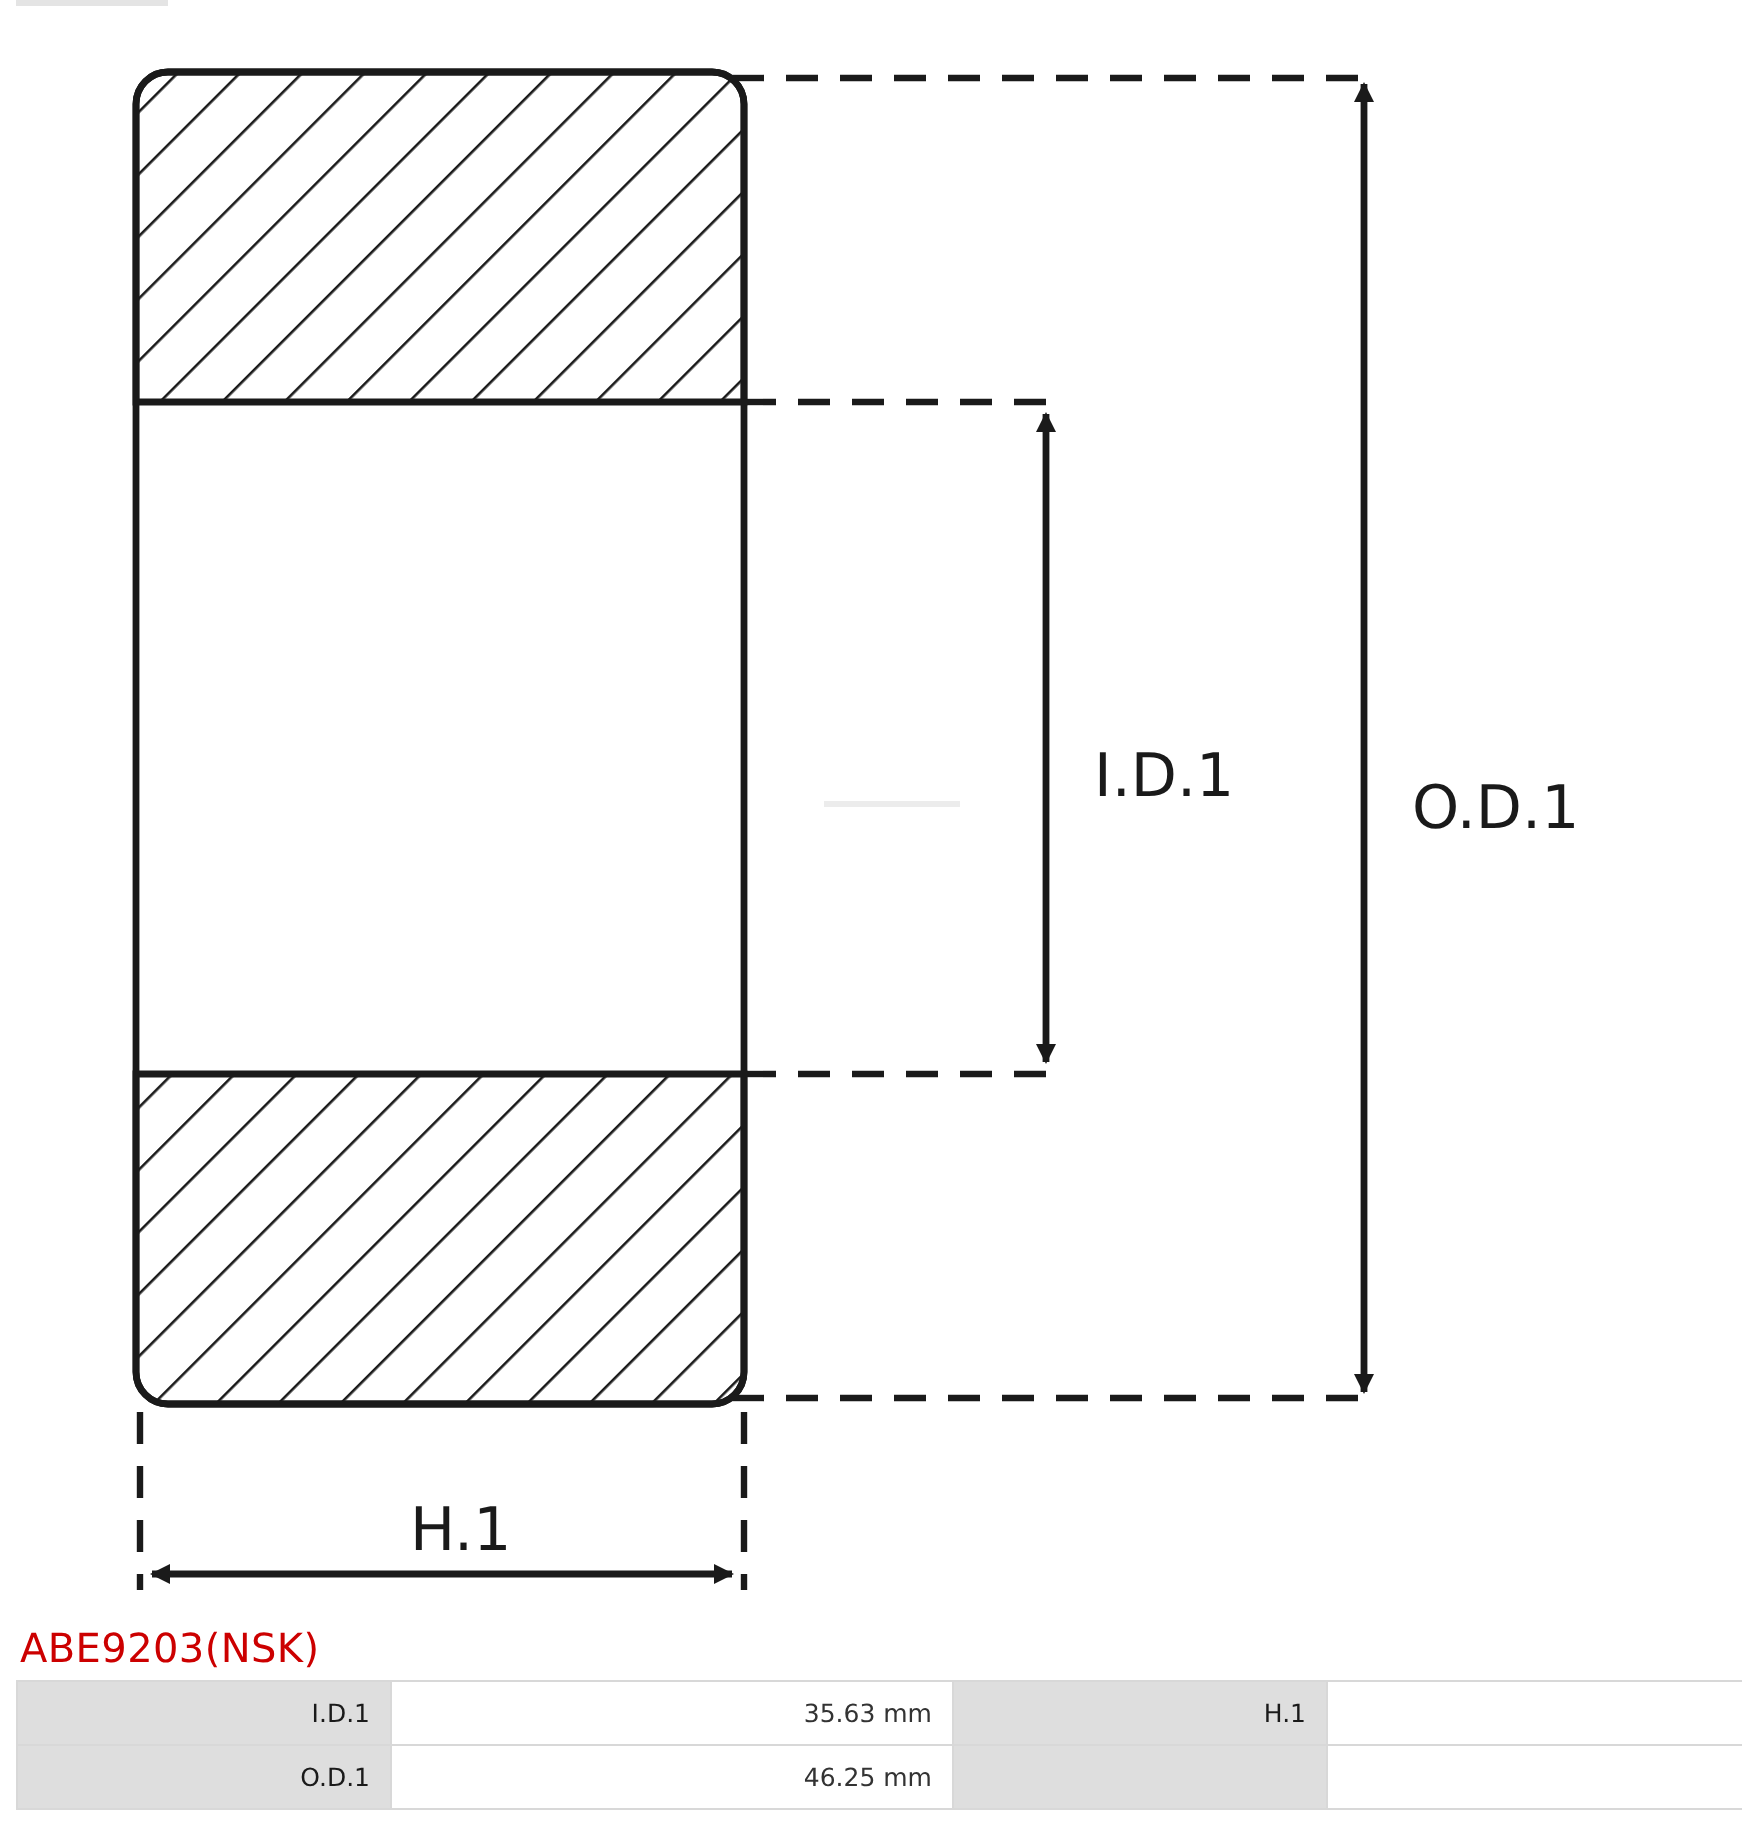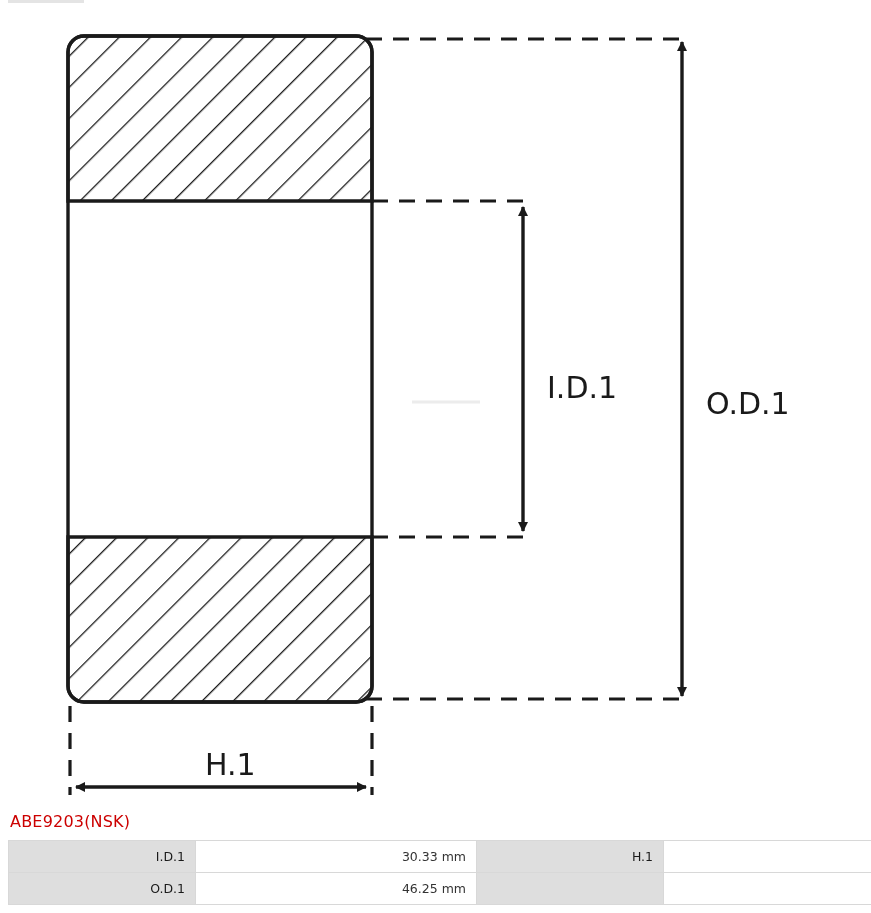--- a/index.html
+++ b/index.html
@@ -27,21 +27,21 @@
   }
   .dim-label {
     font-family: "DejaVu Sans", "Liberation Sans", sans-serif;
     font-size: 30px;
     fill: #1a1a1a;
   }
   #part-code {
     position: absolute;
     left: 10px;
     top: 812px;
-    font-size: 16px;
+    font-size: 20px;
     color: #cc0000;
     font-family: "DejaVu Sans", "Liberation Sans", sans-serif;
     letter-spacing: 0.2px;
   }
   #spec-table {
     position: absolute;
     left: 8px;
     top: 840px;
     width: 855px;
     border-collapse: collapse;
@@ -141,21 +141,21 @@
     <text class="dim-label" x="205" y="775">H.1</text>
   </svg>
 </div>
 
 <div id="part-code">ABE9203(NSK)</div>
 
 <table id="spec-table">
   <tbody>
     <tr>
       <td class="key">I.D.1</td>
-      <td class="val">30.33 mm</td>
+      <td class="val">35.63 mm</td>
       <td class="key">H.1</td>
       <td class="val">15.00 mm</td>
     </tr>
     <tr>
       <td class="key">O.D.1</td>
       <td class="val">46.25 mm</td>
       <td class="empty"></td>
       <td class="empty-white"></td>
     </tr>
   </tbody>

